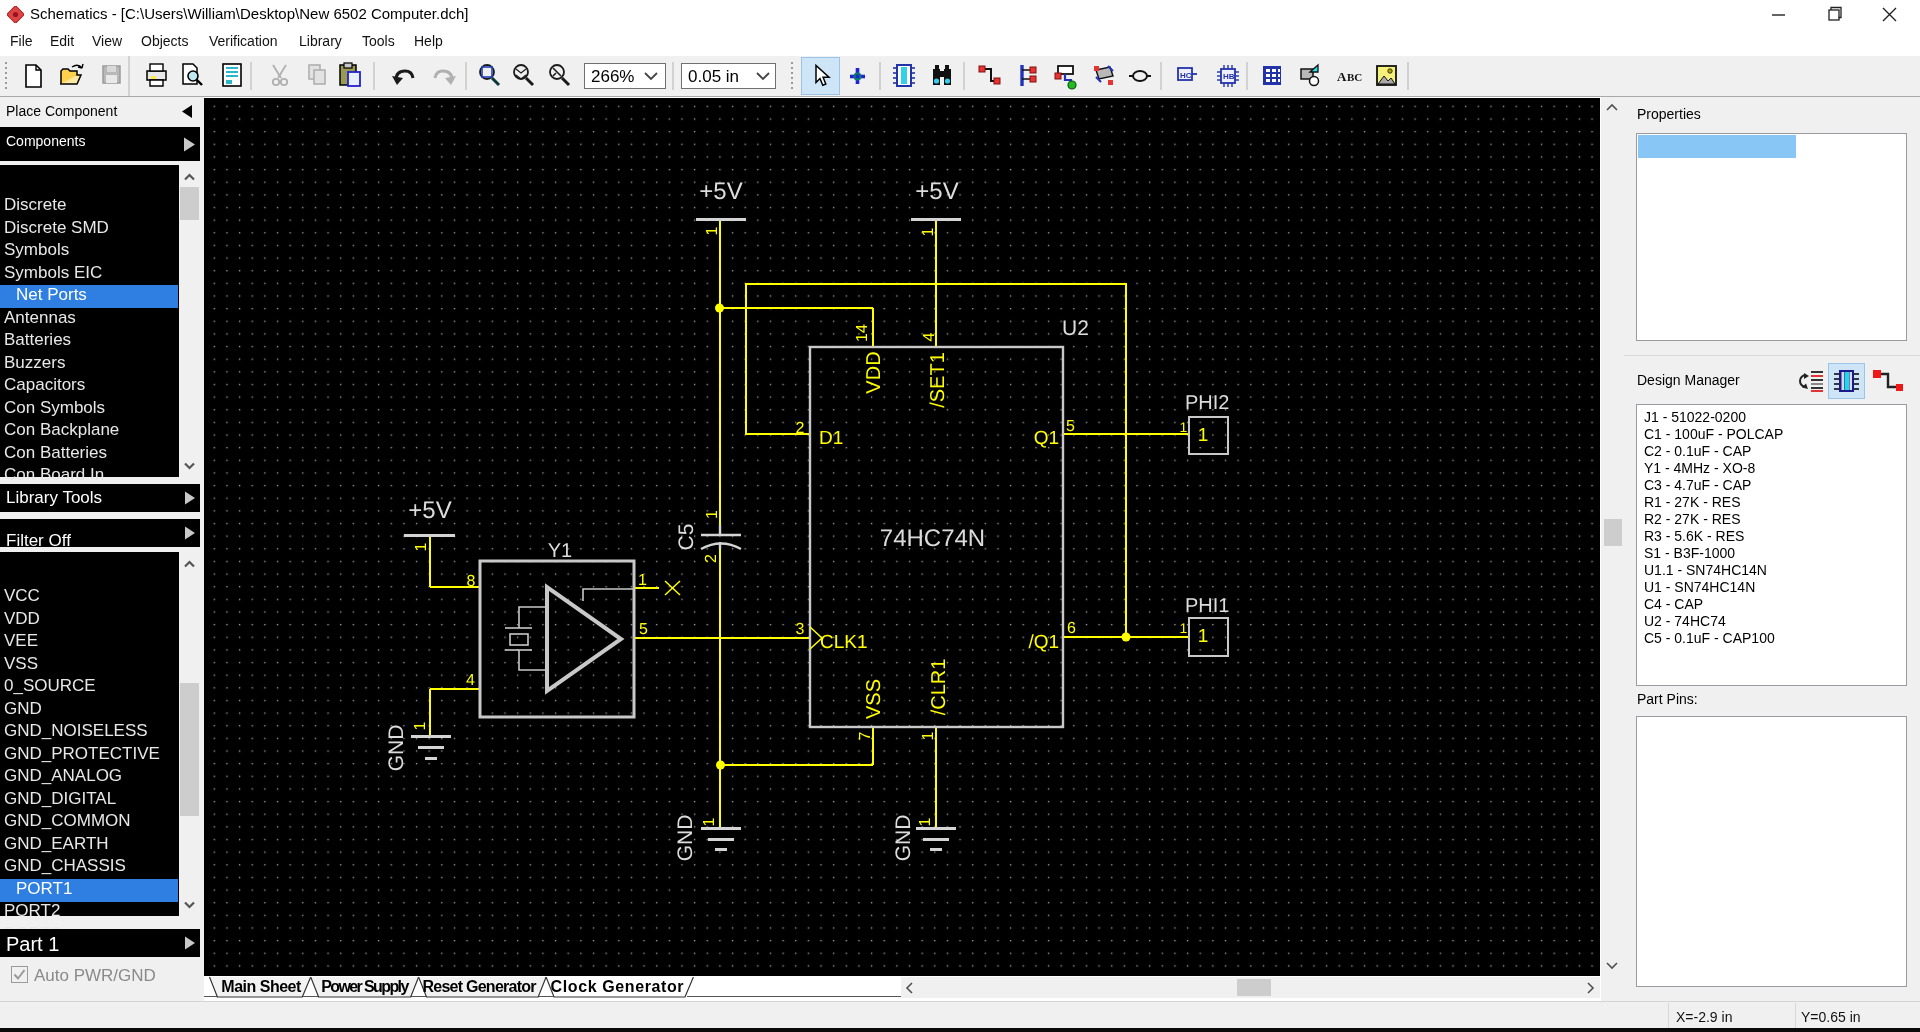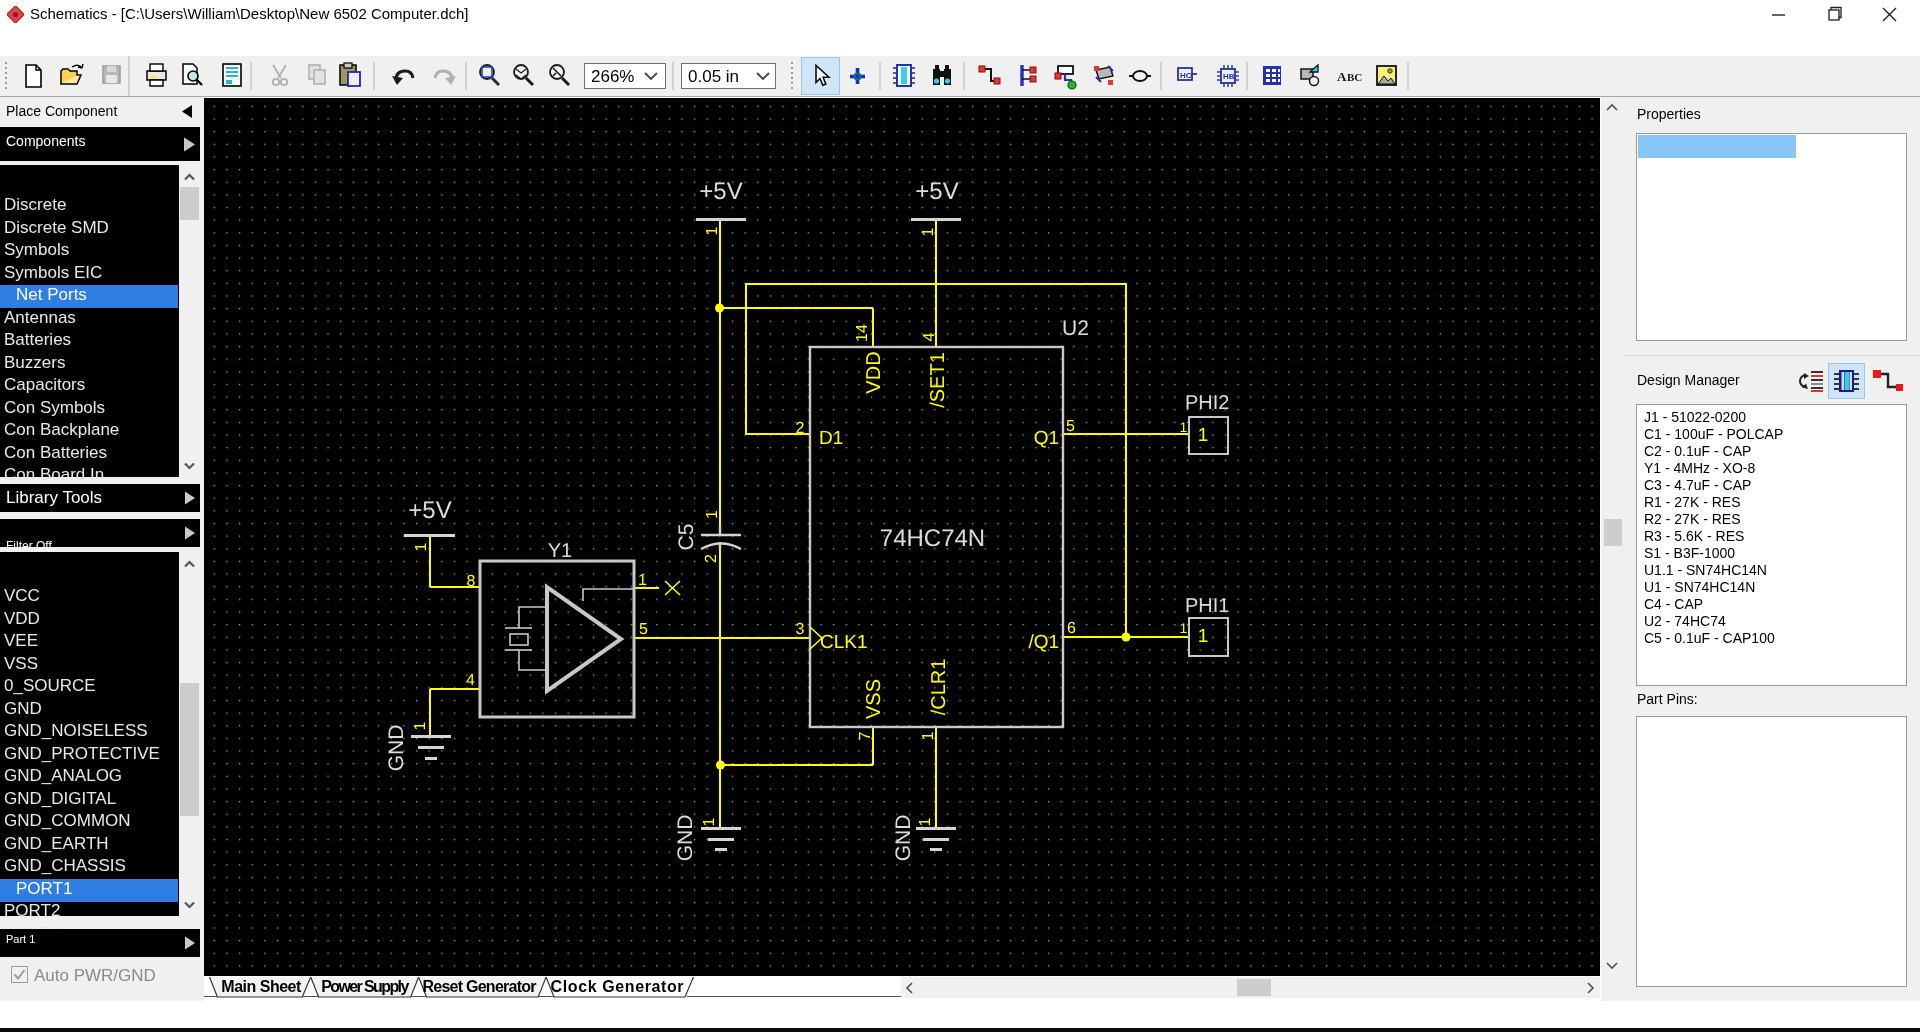--- a/index.html
+++ b/index.html
@@ -51,20 +51,30 @@
   </svg>
   <div id="titletext" class="abs">Schematics - [C:\Users\William\Desktop\New 6502 Computer.dch]</div>
   <svg class="abs" style="left:1765px;top:0" width="140" height="28" viewBox="0 0 140 28">
     <line x1="7" y1="15" x2="20" y2="15" stroke="#222" stroke-width="1.4"></line>
     <rect x="64" y="10" width="10" height="10" fill="none" stroke="#222" stroke-width="1.3"></rect>
     <path d="M66,10 v-2.5 h10 v10 h-2.5" fill="none" stroke="#222" stroke-width="1.3"></path>
     <path d="M118,8 l13,13 m0,-13 l-13,13" stroke="#222" stroke-width="1.4"></path>
   </svg>
 </div>
 
+<div id="menubar" class="abs">
+  <span class="menuitem" style="left:10px">File</span>
+  <span class="menuitem" style="left:50px">Edit</span>
+  <span class="menuitem" style="left:92px">View</span>
+  <span class="menuitem" style="left:141px">Objects</span>
+  <span class="menuitem" style="left:209px">Verification</span>
+  <span class="menuitem" style="left:299px">Library</span>
+  <span class="menuitem" style="left:362px">Tools</span>
+  <span class="menuitem" style="left:414px">Help</span>
+</div>
 
 <div id="toolbar" class="abs">
 <svg class="abs" style="left:0;top:0" width="1460" height="40" viewBox="0 0 1460 40">
 
   <g fill="#9a9a9a">
     <rect x="5" y="6" width="2" height="2"></rect>
           <rect x="5" y="11" width="2" height="2"></rect>
           <rect x="5" y="16" width="2" height="2"></rect>
           <rect x="5" y="21" width="2" height="2"></rect>
           <rect x="5" y="26" width="2" height="2"></rect>
@@ -297,21 +307,21 @@
   </div>
 
   <div class="hdrbar" style="top:387px;height:28px">
     <div class="hdrtext" style="top:4px;font-size:17px">Library Tools</div>
     <svg class="abs" style="left:184px;top:7px" width="12" height="14">
           <path d="M1,0.5 v13 L11,7 z" fill="#c8c8c8"></path>
         </svg>
   </div>
 
   <div class="hdrbar" style="top:422px;height:28px">
-    <div class="hdrtext" style="top:20px;font-size:12px">Filter Off</div>
+    <div class="hdrtext" style="top:12px;font-size:17px">Filter Off</div>
     <svg class="abs" style="left:184px;top:7px" width="12" height="14">
           <path d="M1,0.5 v13 L11,7 z" fill="#c8c8c8"></path>
         </svg>
   </div>
 
   <div class="blacklist" style="top:455px;height:364px">
     <div class="li" style="top:6px">VCC</div>
     <div class="li" style="top:28.5px">VDD</div>
     <div class="li" style="top:51px">VEE</div>
     <div class="li" style="top:73.5px">VSS</div>
@@ -332,21 +342,21 @@
             <path d="M2,7.5 l4.5,-4.5 l4.5,4.5" fill="none" stroke="#555" stroke-width="2.2"></path>
           </svg>
       <div class="sbthumb" style="left:1px;top:131px;width:19px;height:133px"></div>
       <svg class="abs" style="left:4px;top:349px" width="13" height="9">
             <path d="M2,1.5 l4.5,4.5 l4.5,-4.5" fill="none" stroke="#555" stroke-width="2.2"></path>
           </svg>
     </div>
   </div>
 
   <div class="hdrbar" style="top:832px;height:28px">
-    <div class="hdrtext" style="top:4px;font-size:11px">Part 1</div>
+    <div class="hdrtext" style="top:4px;font-size:20px">Part 1</div>
     <svg class="abs" style="left:184px;top:7px" width="12" height="14">
           <path d="M1,0.5 v13 L11,7 z" fill="#c8c8c8"></path>
         </svg>
   </div>
 
   <div class="abs" style="left:0;top:865px;width:200px;height:36px;background:#f0f0f0">
     <svg class="abs" style="left:11px;top:4px" width="17" height="17">
       <rect x="0.5" y="0.5" width="16" height="16" fill="#f0f0f0" stroke="#9a9a9a"></rect>
       <path d="M3.5,8.5 l3.5,4 l6.5,-8.5" fill="none" stroke="#9a9a9a" stroke-width="2"></path>
     </svg>
@@ -579,15 +589,21 @@
       <text x="218.5" y="15" textLength="114">Reset Generator</text>
       <text x="346.6" y="15" textLength="133">Clock Generator</text>
     </g>
 
     <path d="M708,6 l-5,5 l5,5" fill="none" stroke="#505050" stroke-width="1.6"></path>
     <rect x="1033" y="2" width="34" height="17" fill="#cdcdcd"></rect>
     <path d="M1384,6 l5,5 l-5,5" fill="none" stroke="#505050" stroke-width="1.6"></path>
   </svg>
 </div>
 
+<div id="statusbar" class="abs">
+  <div class="abs" style="left:1668px;top:1px;width:1px;height:26px;background:#d8d8d8"></div>
+  <div class="abs" style="left:1795px;top:1px;width:1px;height:26px;background:#d8d8d8"></div>
+  <div class="abs" style="left:1676px;top:7px">X=-2.9 in</div>
+  <div class="abs" style="left:1801px;top:7px">Y=0.65 in</div>
+</div>
 <div id="blackfoot" class="abs"></div>
 
 </div>
 
 </body></html>

